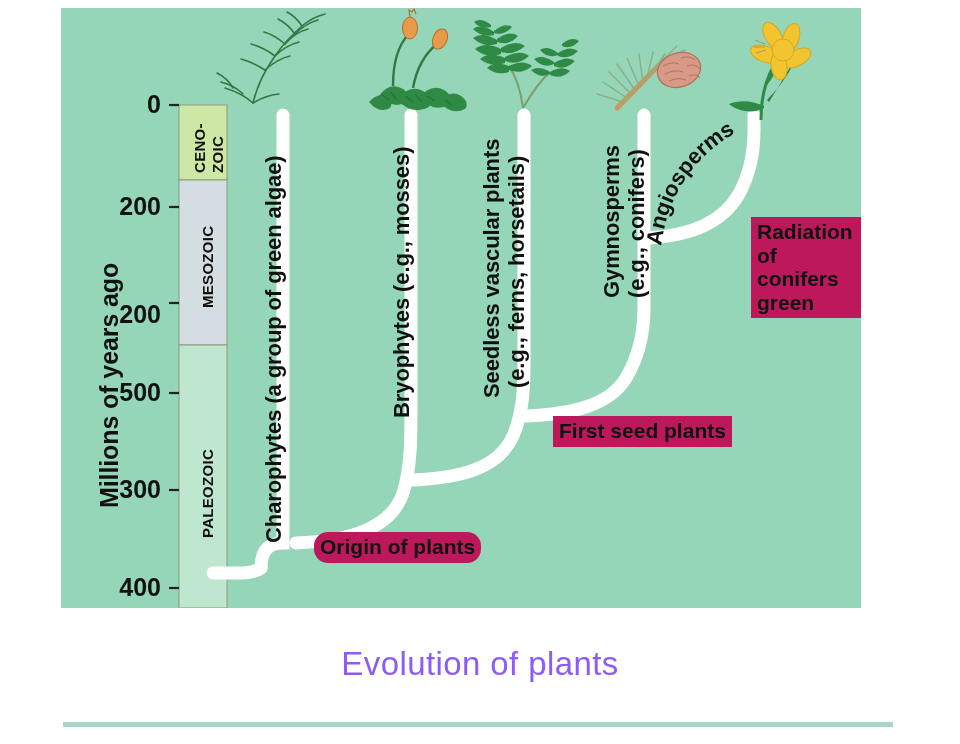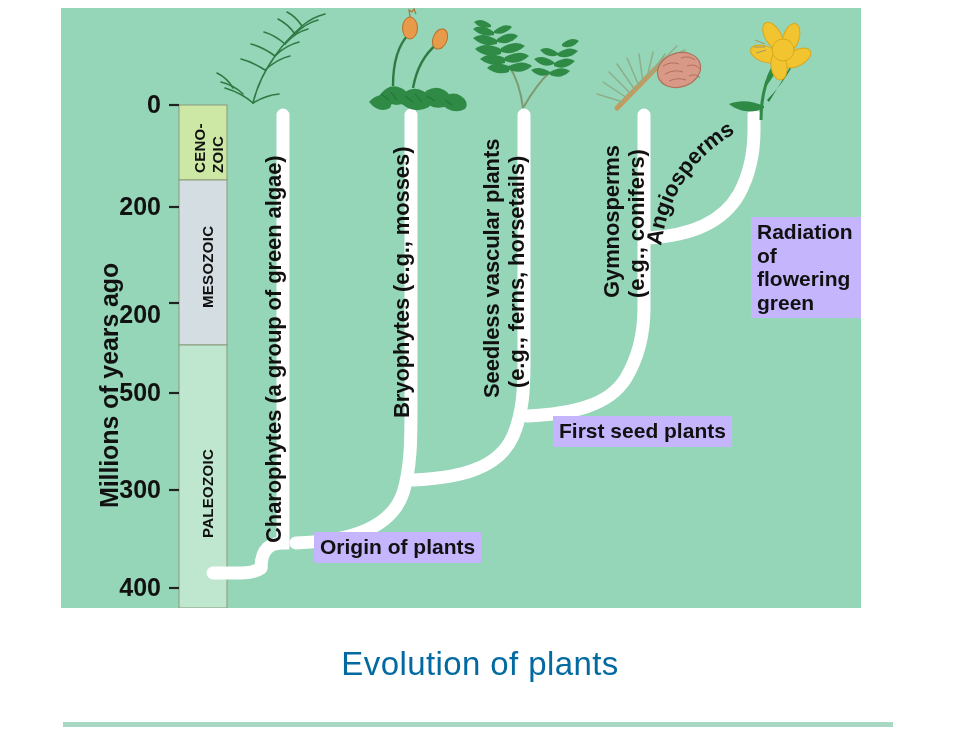--- a/index.html
+++ b/index.html
@@ -21,26 +21,26 @@
   .axis-num{
     position:absolute;font-weight:bold;color:#111;
     font-size:25px;text-align:right;width:80px;
   }
   .era-label{
     position:absolute;font-weight:bold;color:#111;
     white-space:nowrap;transform-origin:0 0;transform:rotate(-90deg);
     font-size:15px;letter-spacing:0.3px;
   }
   .callout{
-    position:absolute;background:#c4b5fd;color:#111;
+    position:absolute;background:#be185d;color:#111;
     font-weight:bold;line-height:1.12;padding:3px 6px 4px 6px;
   }
   #caption{
     position:absolute;left:0;top:645px;width:960px;text-align:center;
-    font-size:33px;color:#0369a1;font-weight:normal;letter-spacing:0.4px;
+    font-size:33px;color:#8b5cf6;font-weight:normal;letter-spacing:0.4px;
   }
   #divider{
     position:absolute;left:63px;top:722px;width:830px;height:5px;
     background:#a8d8c4;
   }
 </style>
 </head>
 <body>
 
 <div id="figure">
@@ -203,27 +203,27 @@
 
   <svg style="position:absolute;left:0;top:0;width:800px;height:600px;pointer-events:none;">
     <defs>
       <path id="angio-arc" d="M600,240 C606,190 630,150 676,124" fill="none"></path>
     </defs>
     <text font-family="Liberation Sans, sans-serif" font-size="22" font-weight="bold" fill="#111">
       <textPath href="#angio-arc" startOffset="2">Angiosperms</textPath>
     </text>
   </svg>
 
-  <div class="callout" style="left:253px;top:524px;font-size:21px;">Origin of plants</div>
+  <div class="callout" style="left:253px;top:524px;font-size:21px;border-radius:14px;">Origin of plants</div>
 
 
   <div class="callout" style="left:492px;top:408px;font-size:21px;">First seed plants</div>
 
   <div class="callout" style="left:690px;top:209px;font-size:21px;width:118px;">
     <div>Radiation of</div>
-    <div>flowering</div>
+    <div>conifers</div>
     <div>green</div>
   </div>
 
 </div>
 
 <div id="caption">Evolution of plants</div>
 <div id="divider"></div>
 
 </body></html>

